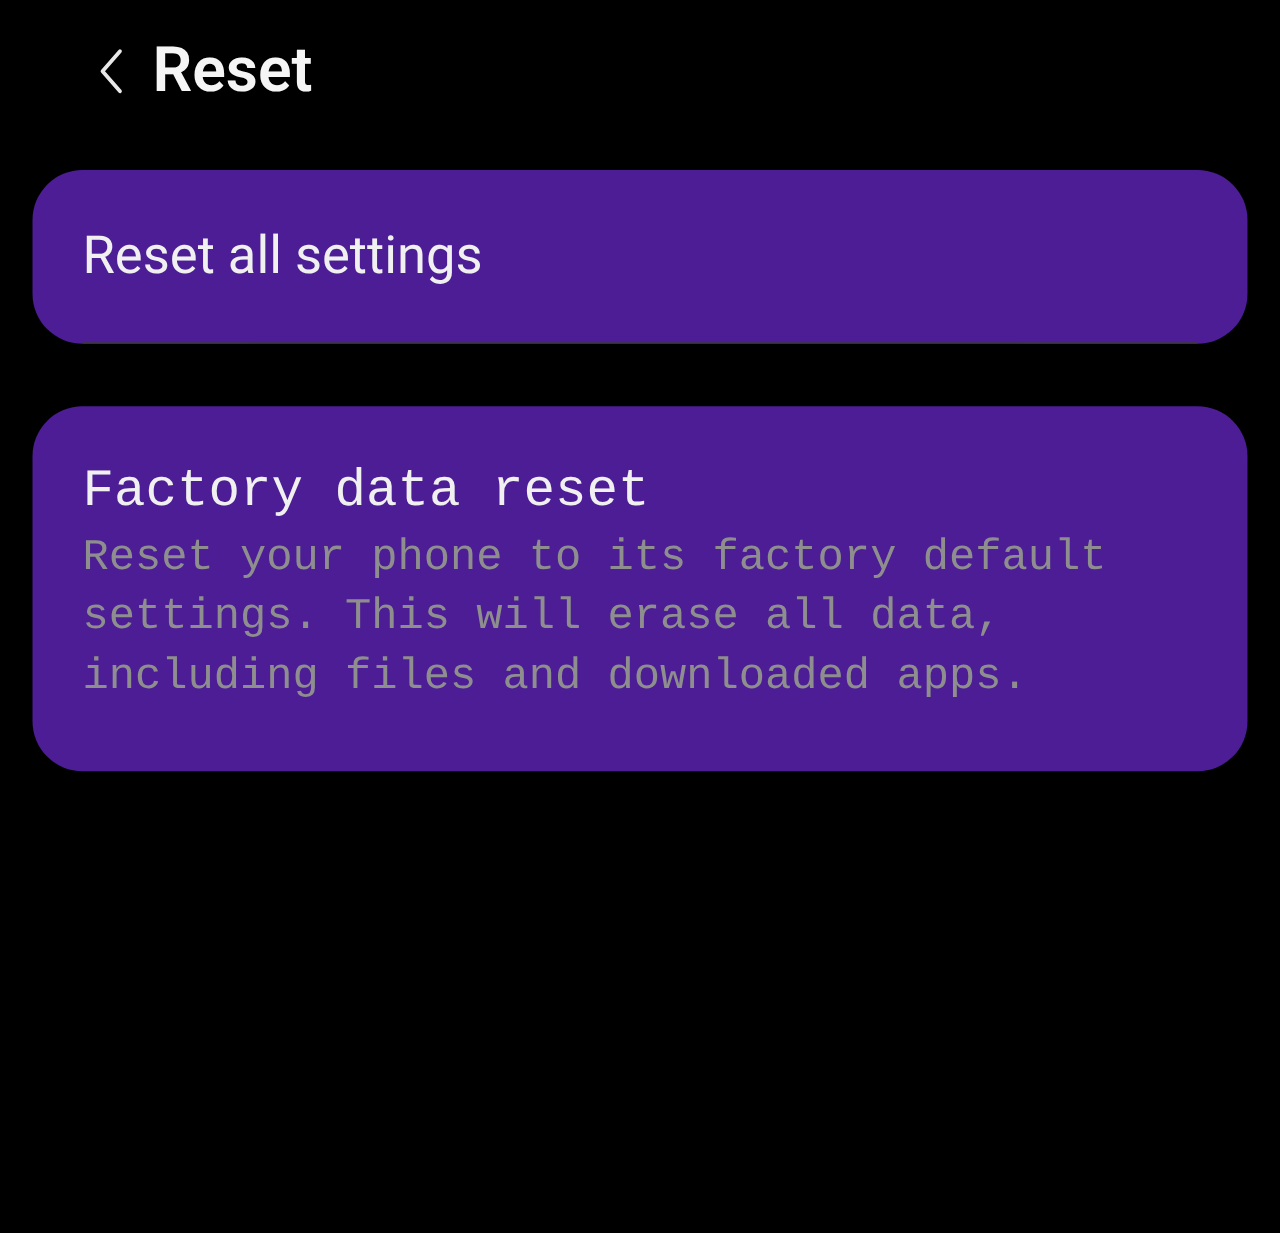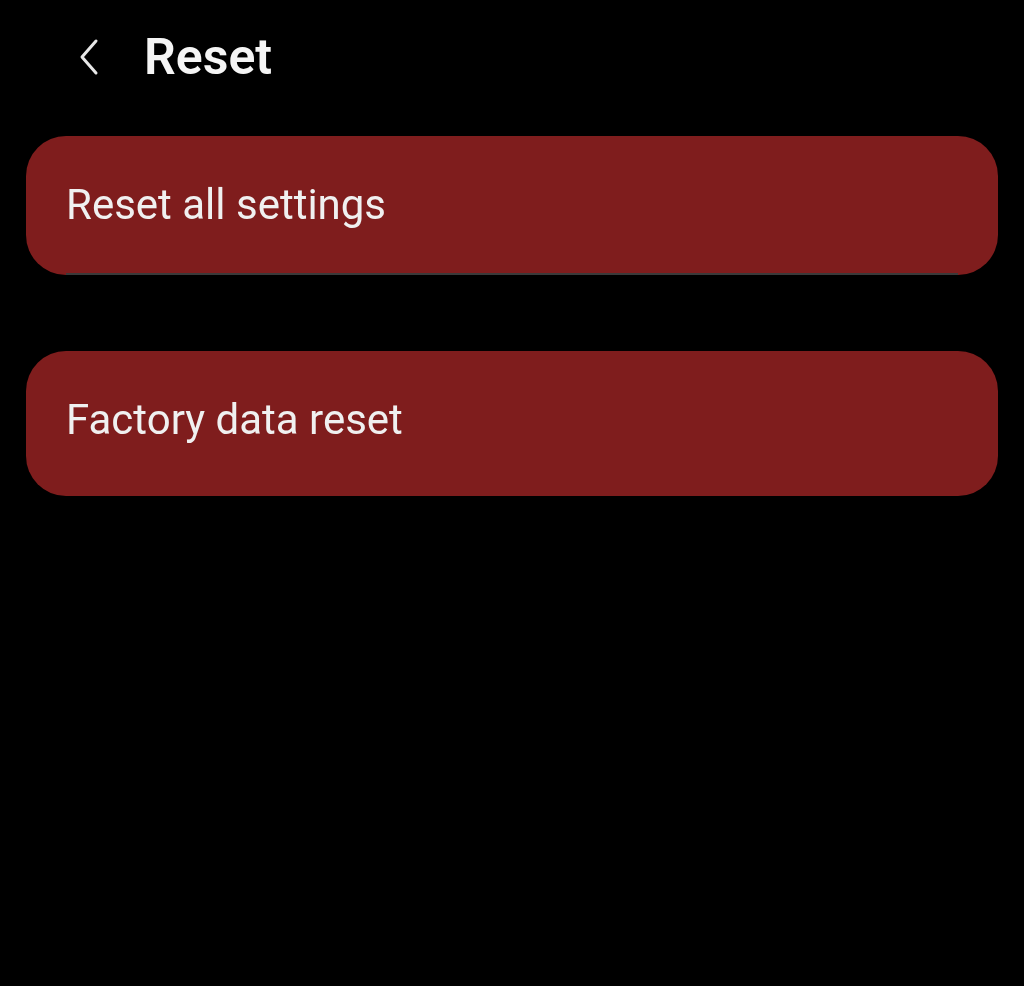--- a/index.html
+++ b/index.html
@@ -11,47 +11,48 @@
       width: 1024px;
       height: 986px;
       background-color: #000000;
       font-family: -apple-system, BlinkMacSystemFont, 'Segoe UI', Roboto, Helvetica, Arial, sans-serif;
       overflow: hidden;
     }
     .header {
       display: flex;
       align-items: center;
       padding: 28px 30px 50px 70px;
-      gap: 38px;
+      gap: 16px;
     }
     .back-icon {
       width: 36px;
       height: 36px;
       display: flex;
       align-items: center;
       justify-content: center;
       cursor: pointer;
     }
     .back-icon svg {
       width: 28px;
       height: 40px;
     }
     .page-title {
       color: #f5f5f5;
       font-size: 50px;
       font-weight: 600;
     }
     .card {
-      background-color: #7f1d1d;
+      background-color: #4c1d95;
       border-radius: 40px;
       margin: 0 26px;
       overflow: hidden;
     }
     .card + .card {
-      margin-top: 76px;
+      margin-top: 50px;
+      font-family: Liberation Mono, monospace;
     }
     .list-item {
       padding: 44px 40px;
       cursor: pointer;
     }
     .list-item-title {
       color: #f0f0f0;
       font-size: 42px;
       font-weight: 400;
     }
@@ -87,14 +88,15 @@
   <div class="list-item">
     <div class="list-item-title">Reset all settings</div>
   </div>
   <div class="divider"></div>
   <div class="divider"></div>
 </div>
 
 <div class="card">
   <div class="list-item factory-item">
     <div class="list-item-title">Factory data reset</div>
+    <div class="list-item-description">Reset your phone to its factory default settings. This will erase all data, including files and downloaded apps.</div>
   </div>
 </div>
 
 </body></html>

